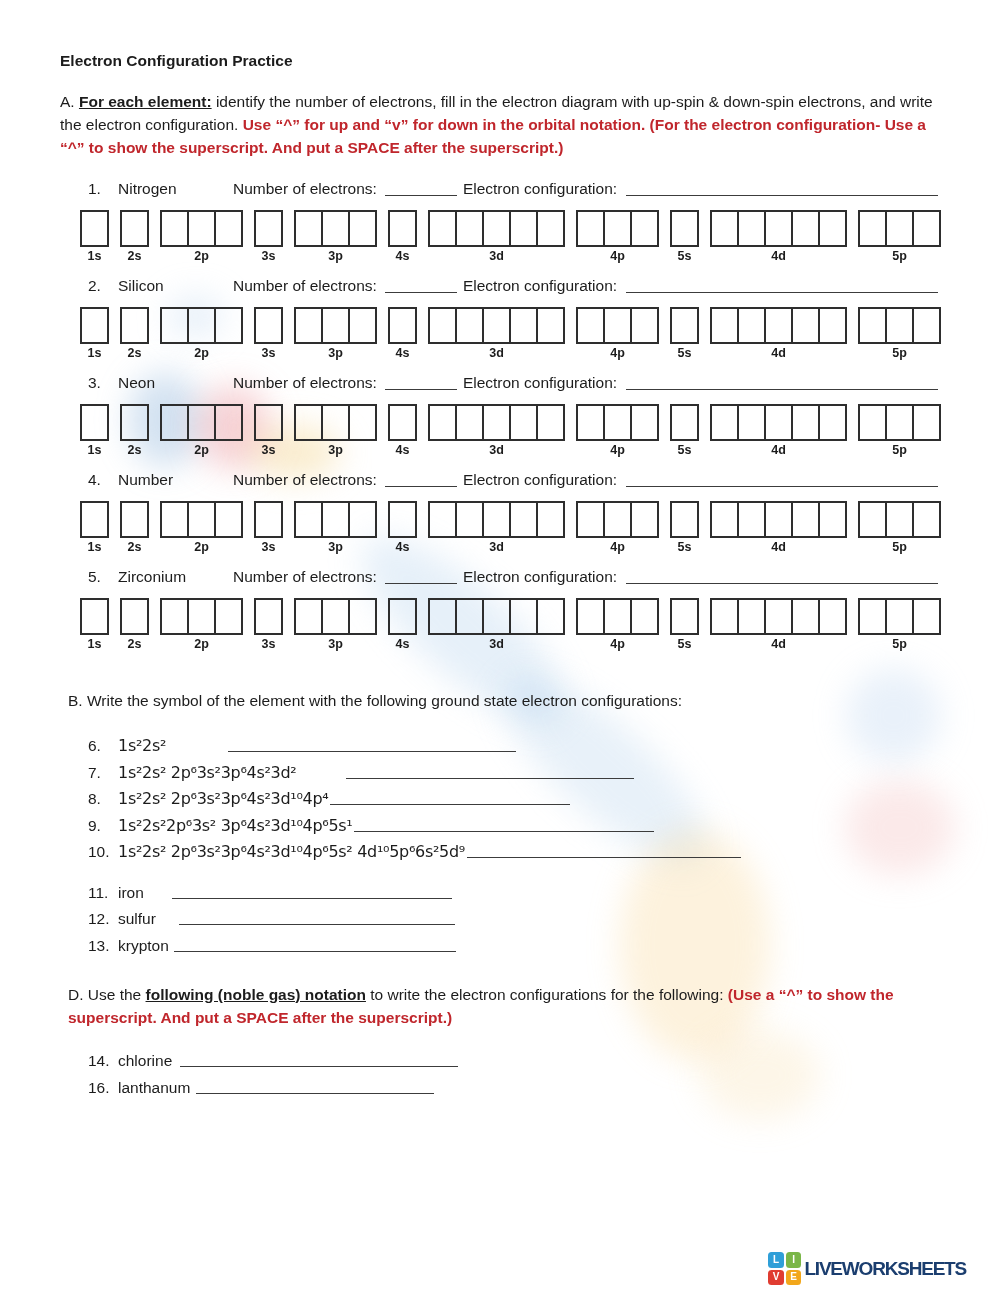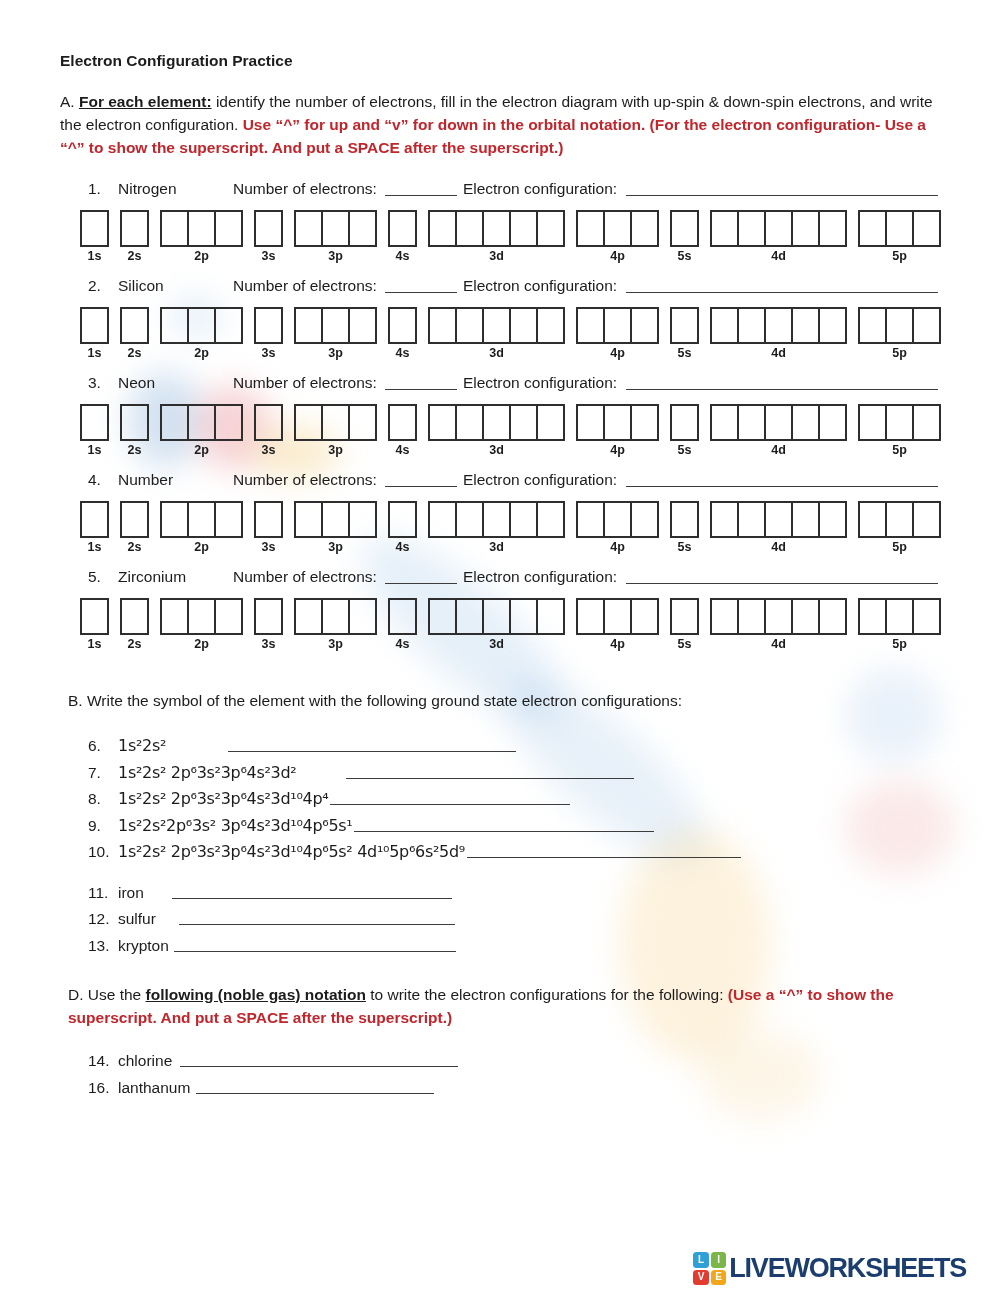--- a/index.html
+++ b/index.html
@@ -64,21 +64,21 @@
   .cl1{margin-left:23px;width:276px;}
   .cl2{margin-left:5px;width:282px;}
   .dl0{margin-left:8px;width:278px;}
   .dl1{margin-left:6px;width:290px;}
   .dl2{margin-left:6px;width:238px;}
   
   .footer{position:absolute;right:34px;bottom:6px;display:flex;align-items:center;gap:3px;z-index:1;}
   .logo-grid{width:33px;height:33px;display:grid;grid-template-columns:1fr 1fr;grid-template-rows:1fr 1fr;gap:2px;}
   .logo-cell{border-radius:3.5px;color:#fff;font-size:10px;font-weight:bold;
     display:flex;align-items:center;justify-content:center;line-height:1;}
-  .brand{font-size:27px;font-weight:bold;color:#1b3e6f;letter-spacing:-1.2px;}
+  .brand{font-size:19px;font-weight:bold;color:#1b3e6f;letter-spacing:-1.2px;}
 </style>
 </head>
 <body>
 
 <div class="blob wb1"></div>
 <div class="blob wb2"></div>
 <div class="blob wb3"></div>
 <div class="blob wb4"></div>
 <div class="blob wb5"></div>
 <div class="blob wb6"></div>

